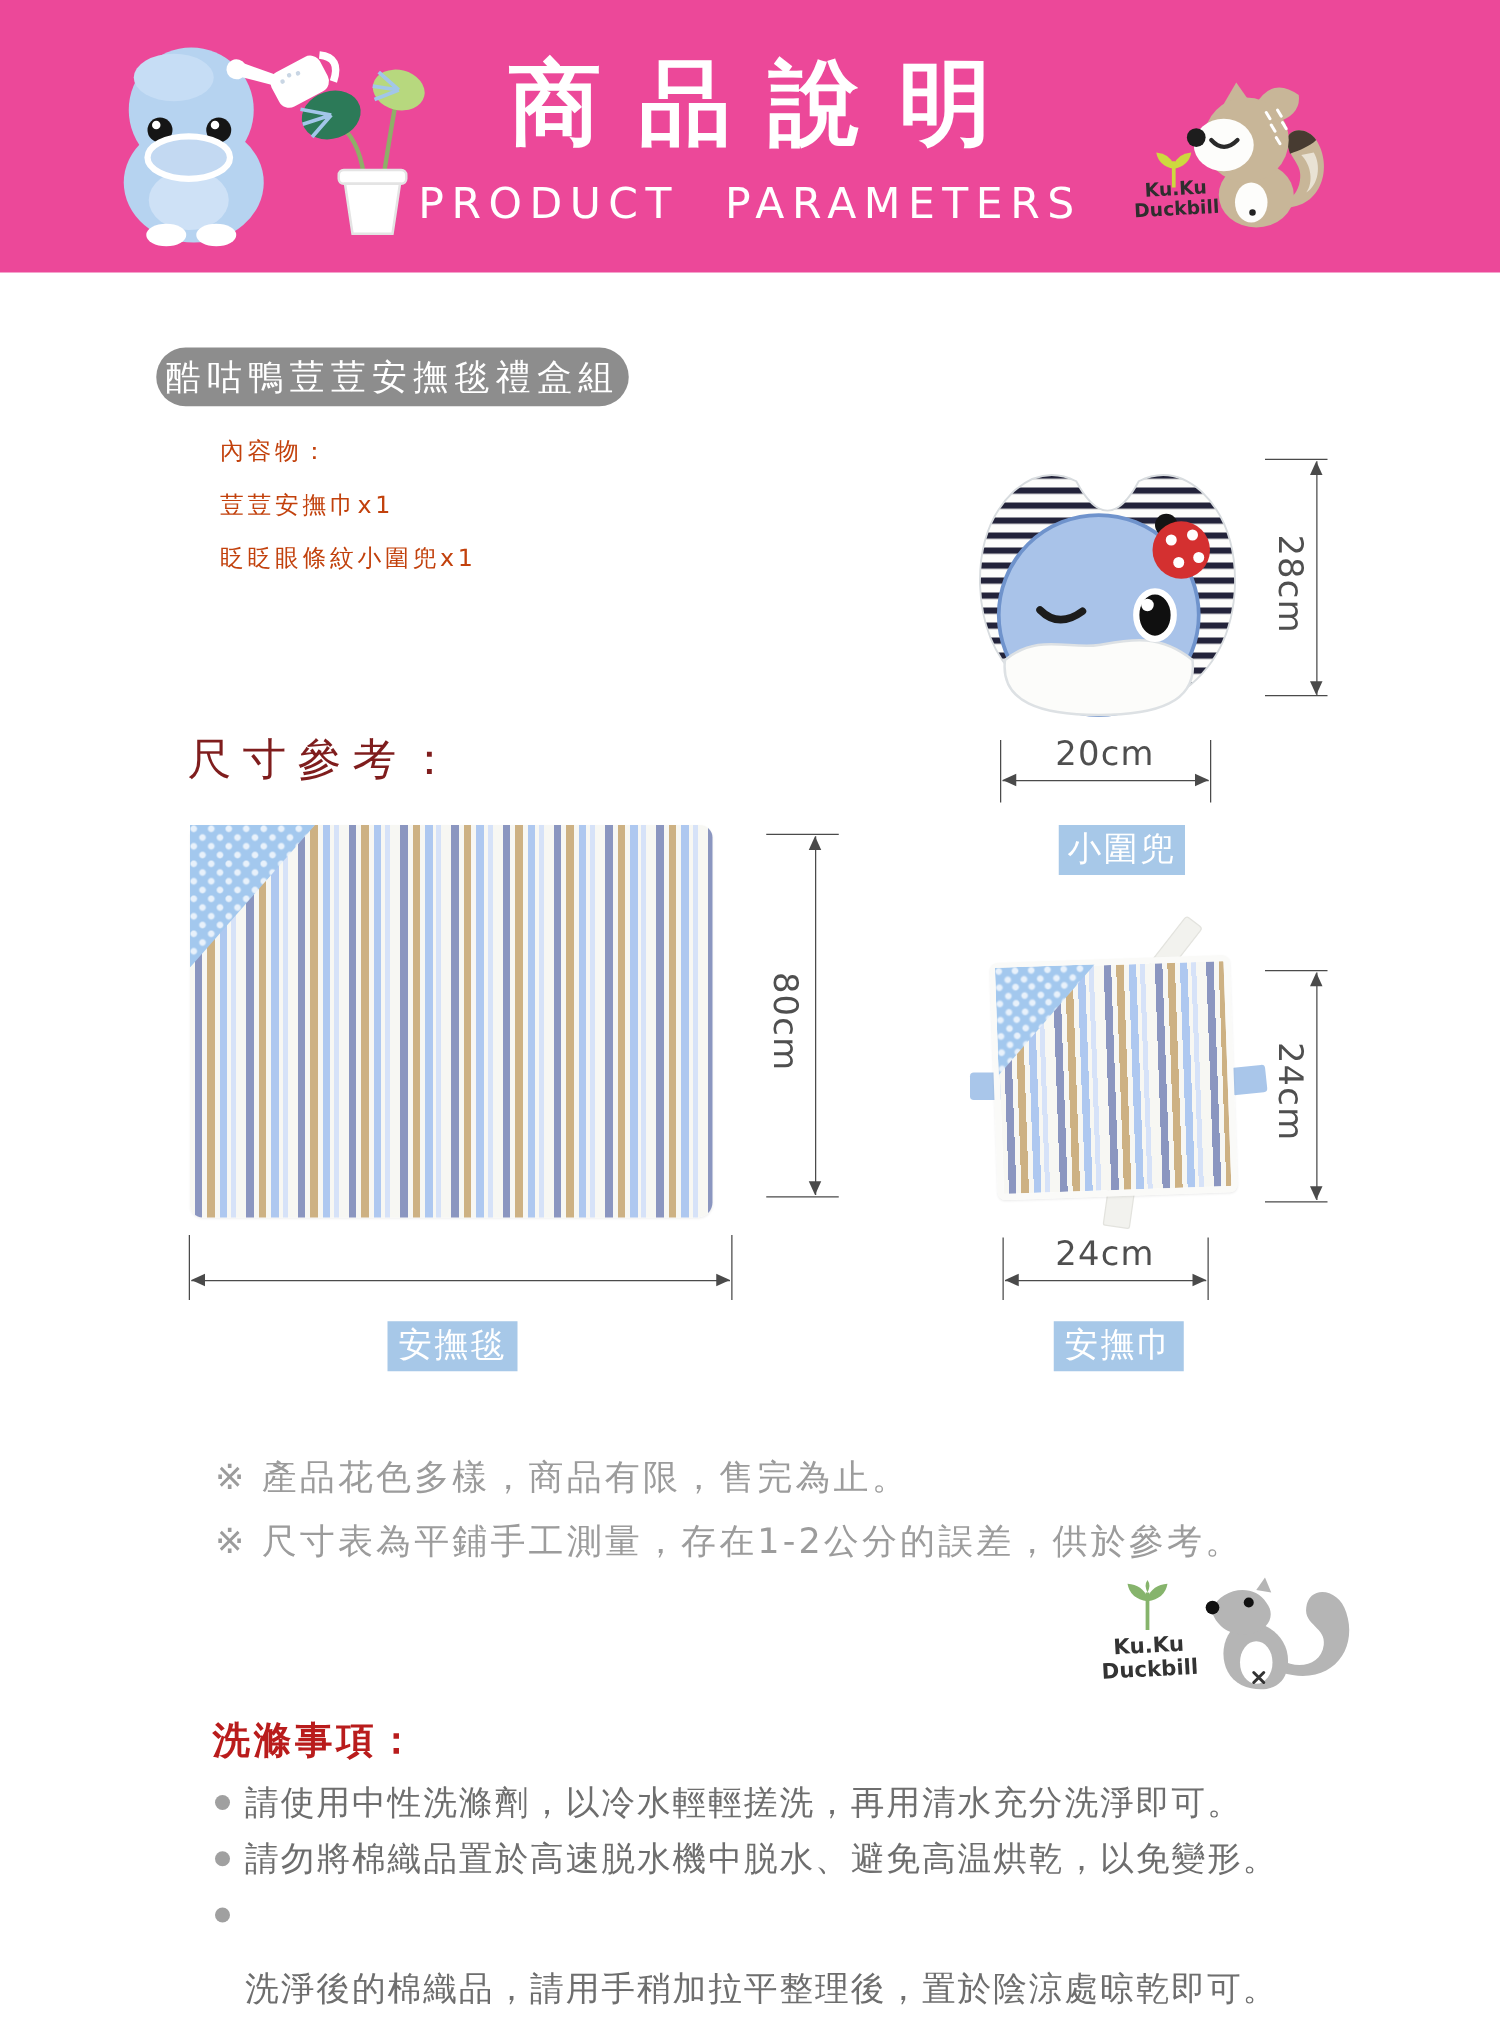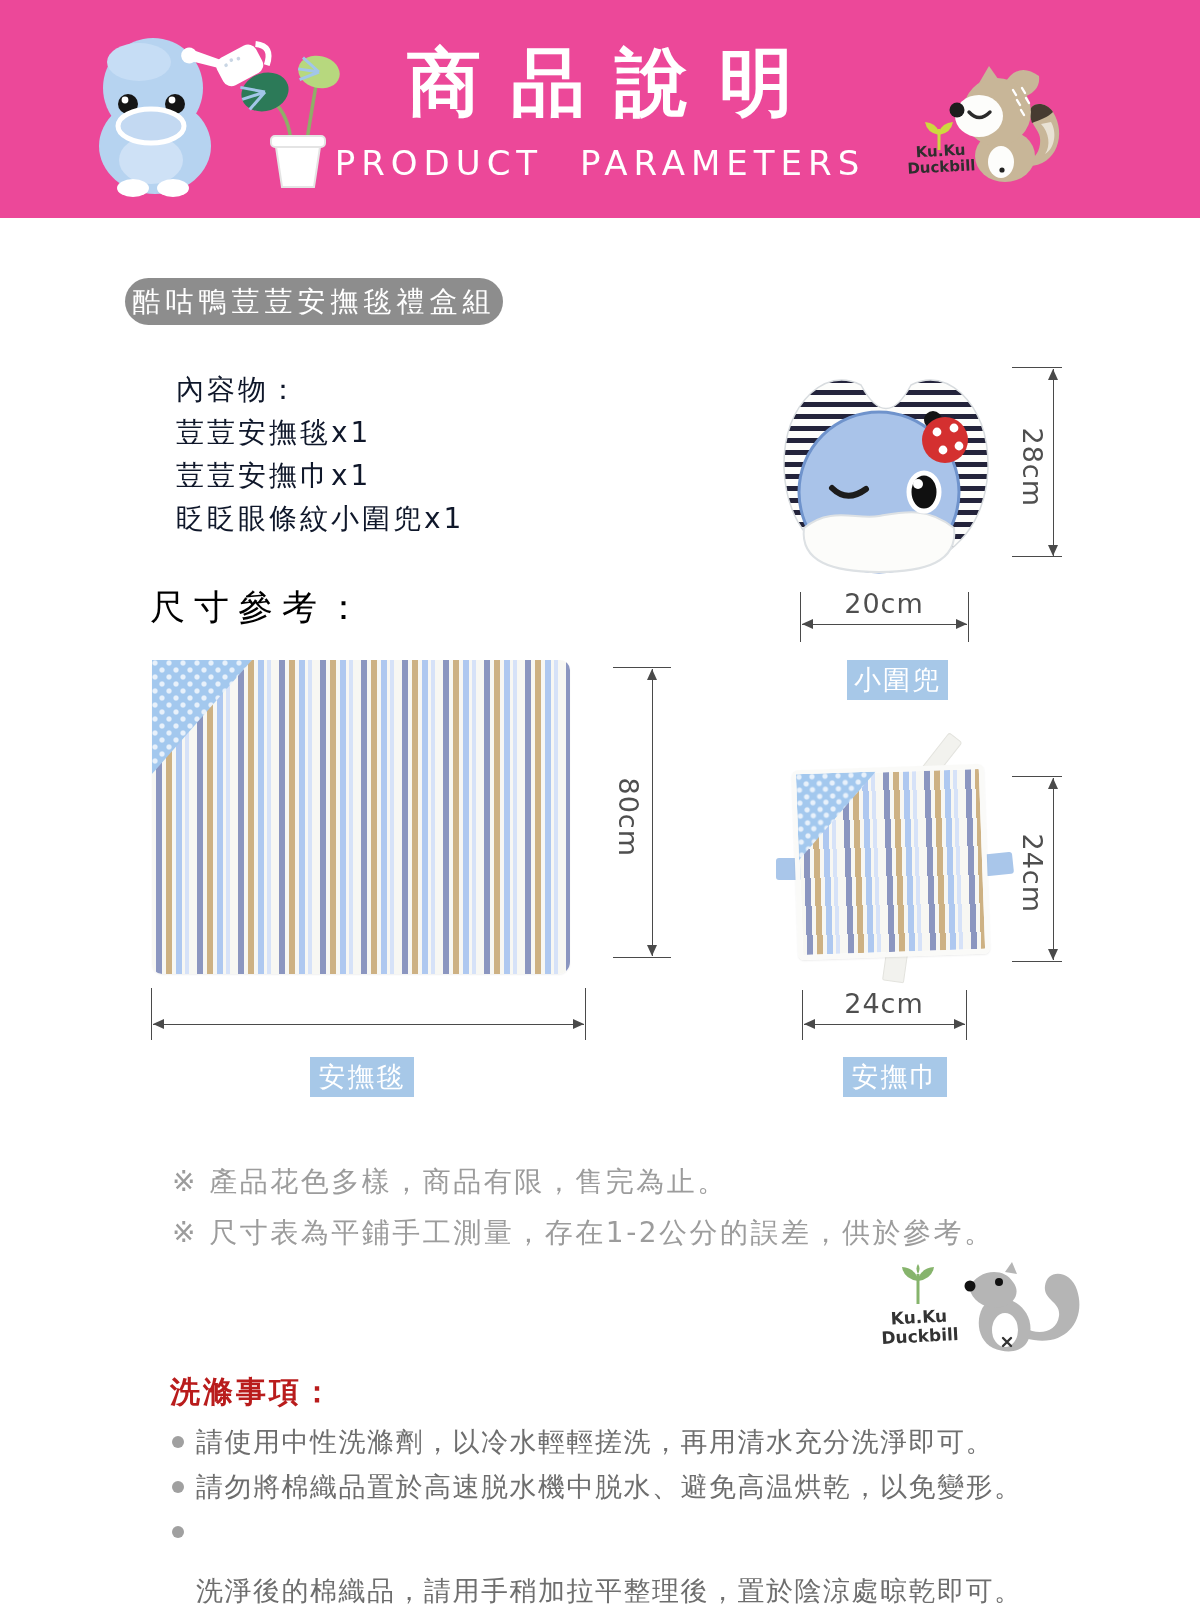--- a/index.html
+++ b/index.html
@@ -16,25 +16,25 @@
   .duck-svg{position:absolute;left:55px;top:18px;}
   .fox-svg{position:absolute;left:945px;top:62px;}
   .sprout-banner{position:absolute;left:924px;top:120px;}
   .brand-banner{position:absolute;left:896px;top:143px;width:90px;text-align:center;
         color:#2e2e2e;font-weight:700;font-size:15px;line-height:16px;transform:rotate(-3deg);}
 
   
   .pill{position:absolute;left:125px;top:278px;width:378px;height:47px;background:#8d8d8d;
         border-radius:24px;color:#ffffff;font-size:28px;letter-spacing:5px;text-align:center;
         line-height:47px;}
-  .contents{position:absolute;left:176px;top:340px;color:#0f172a;font-size:28px;
-        letter-spacing:3px;line-height:43px;margin-top:28px;}
-
-  
-  .size-heading{position:absolute;left:150px;top:584px;color:#000000;font-size:35px;letter-spacing:9px;}
+  .contents{position:absolute;left:176px;top:340px;color:#c2410c;font-size:19px;
+        letter-spacing:3px;line-height:43px;}
+
+  
+  .size-heading{position:absolute;left:150px;top:584px;color:#7f1d1d;font-size:35px;letter-spacing:9px;}
 
   
   .stripes{background:repeating-linear-gradient(90deg,
       #f7f7f3 0px, #f7f7f3 4px,
       #8b96c0 4px, #8b96c0 10px,
       #f7f7f3 10px, #f7f7f3 14px,
       #cdb183 14px, #cdb183 20px,
       #f7f7f3 20px, #f7f7f3 24px,
       #aec8f0 24px, #aec8f0 30px,
       #f7f7f3 30px, #f7f7f3 33px,
@@ -167,21 +167,20 @@
       </g>
       <ellipse cx="56" cy="100" rx="13" ry="16" fill="#fdfdfb"></ellipse>
       <circle cx="57" cy="108" r="2.6" fill="#222222"></circle>
     </svg>
   </header>
 
   <div class="pill">酷咕鴨荳荳安撫毯禮盒組</div>
 
   <div class="contents">
     <div>內容物：</div>
-    <div>荳荳安撫毯x1</div>
     <div>荳荳安撫巾x1</div>
     <div>眨眨眼條紋小圍兜x1</div>
   </div>
 
   <div class="size-heading">尺寸參考：</div>
 
   <svg style="position:absolute;left:775px;top:366px;" width="222" height="212" viewBox="0 0 222 212">
     <defs>
       <pattern id="bibstripes" patternUnits="userSpaceOnUse" width="12" height="12">
         <rect width="12" height="12" fill="#fdfdfb"></rect>

